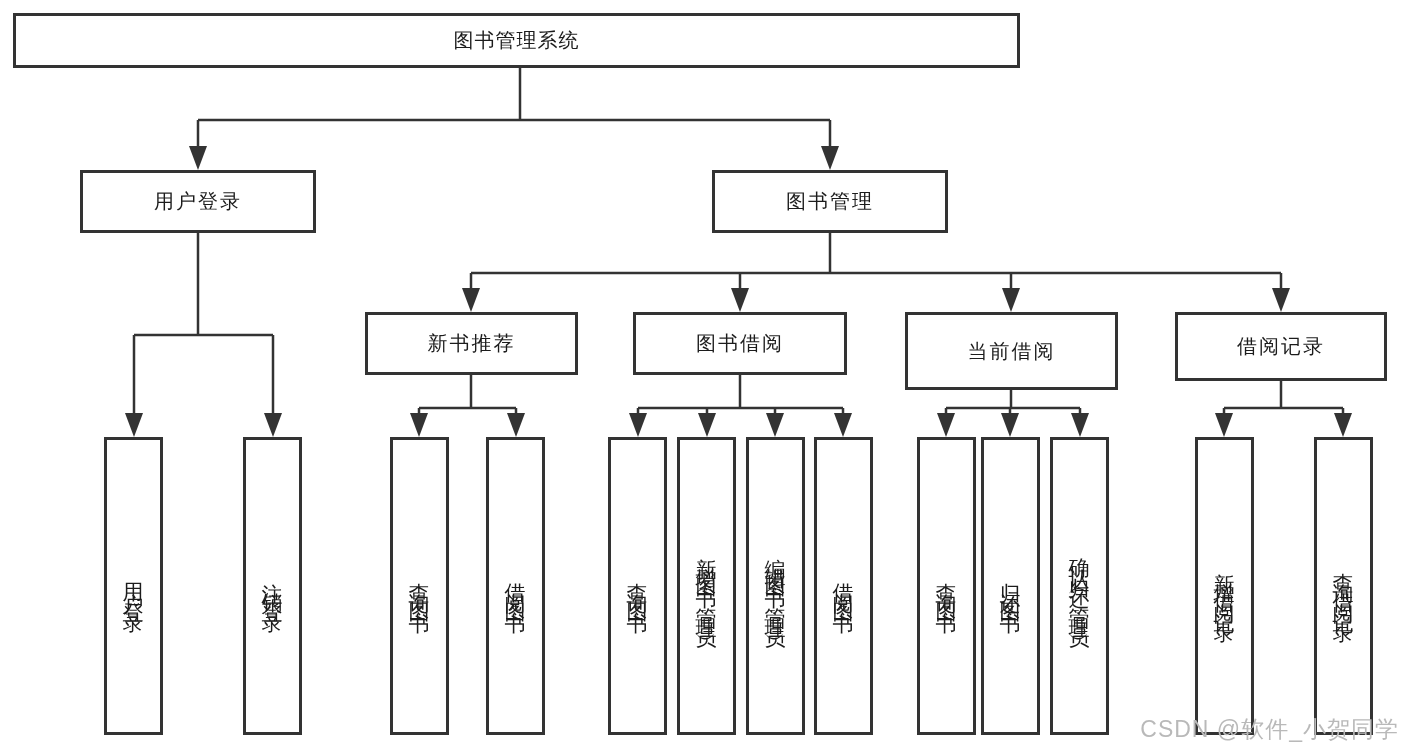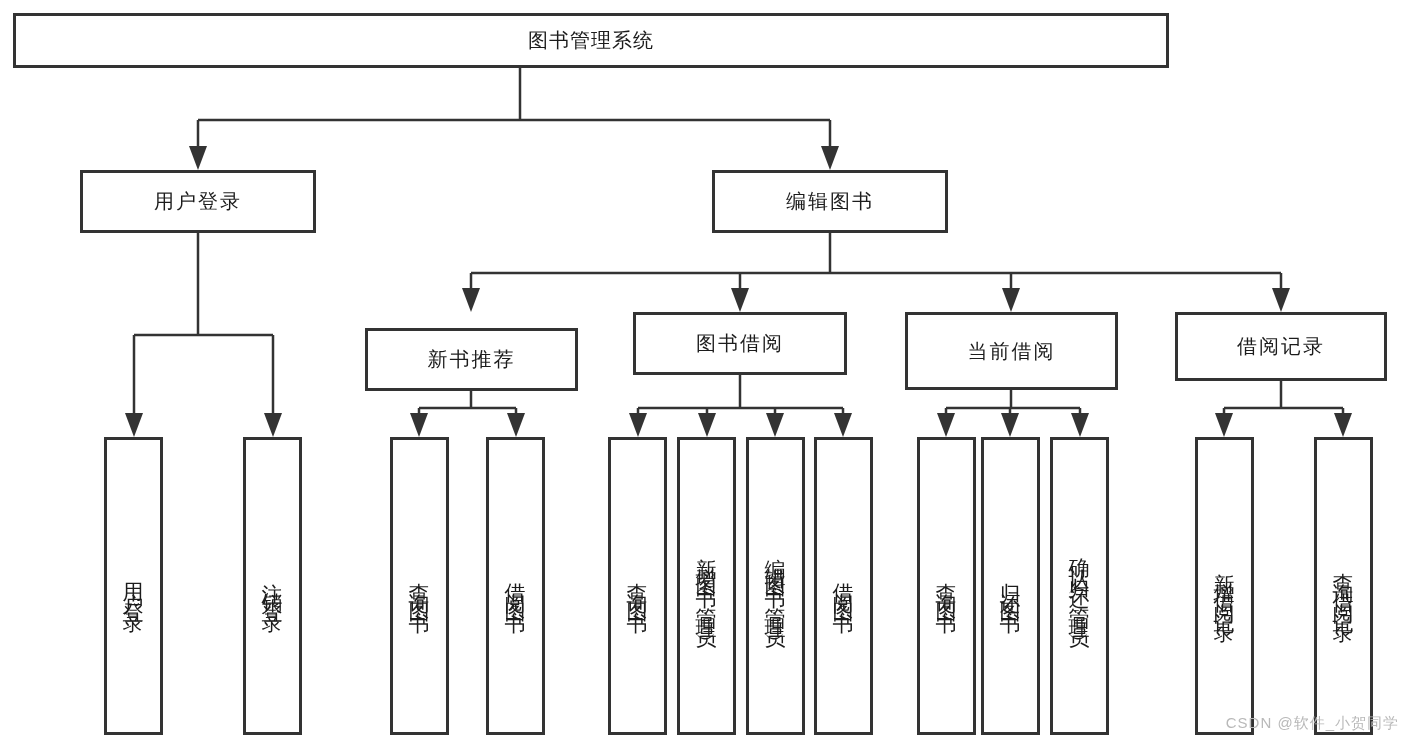--- a/index.html
+++ b/index.html
@@ -31,42 +31,42 @@
     align-items: center;
     justify-content: center;
     color: #1c1c1c;
   }
   .h-node {
     font-size: 20px;
     letter-spacing: 2px;
   }
   .root-node {
     left: 13px; top: 13px;
-    width: 1156px; height: 55px;
+    width: 1007px; height: 55px;
     font-size: 20px;
     letter-spacing: 1px;
   }
   .leaf {
     top: 437px;
     width: 59px;
     height: 298px;
   }
   .vtext {
     writing-mode: vertical-rl;
     text-orientation: mixed;
     font-size: 21px;
     letter-spacing: 10px;
     line-height: 1;
     color: #1c1c1c;
   }
   .watermark {
     position: absolute;
     right: 6px;
     top: 714px;
-    font-size: 15px;
+    font-size: 23px;
     color: #b9b9b9;
     letter-spacing: 1px;
     white-space: nowrap;
   }
 </style>
 </head>
 <body>
 
 <div class="stage">
 
@@ -147,24 +147,24 @@
   </svg>
 
   <div class="node root-node">
     <span>图书管理系统</span>
   </div>
 
   <div class="node h-node" style="left:80px;top:170px;width:236px;height:63px;">
     <span>用户登录</span>
   </div>
   <div class="node h-node" style="left:712px;top:170px;width:236px;height:63px;">
-    <span>编辑图书</span>
-  </div>
-
-  <div class="node h-node" style="left:365px;top:328px;width:213px;height:63px;">
+    <span>图书管理</span>
+  </div>
+
+  <div class="node h-node" style="left:365px;top:312px;width:213px;height:63px;">
     <span>新书推荐</span>
   </div>
   <div class="node h-node" style="left:633px;top:312px;width:214px;height:63px;align-items:center;">
     <span>图书借阅</span>
   </div>
   <div class="node h-node" style="left:905px;top:312px;width:213px;height:78px;">
     <span>当前借阅</span>
   </div>
   <div class="node h-node" style="left:1175px;top:312px;width:212px;height:69px;">
     <span>借阅记录</span>

